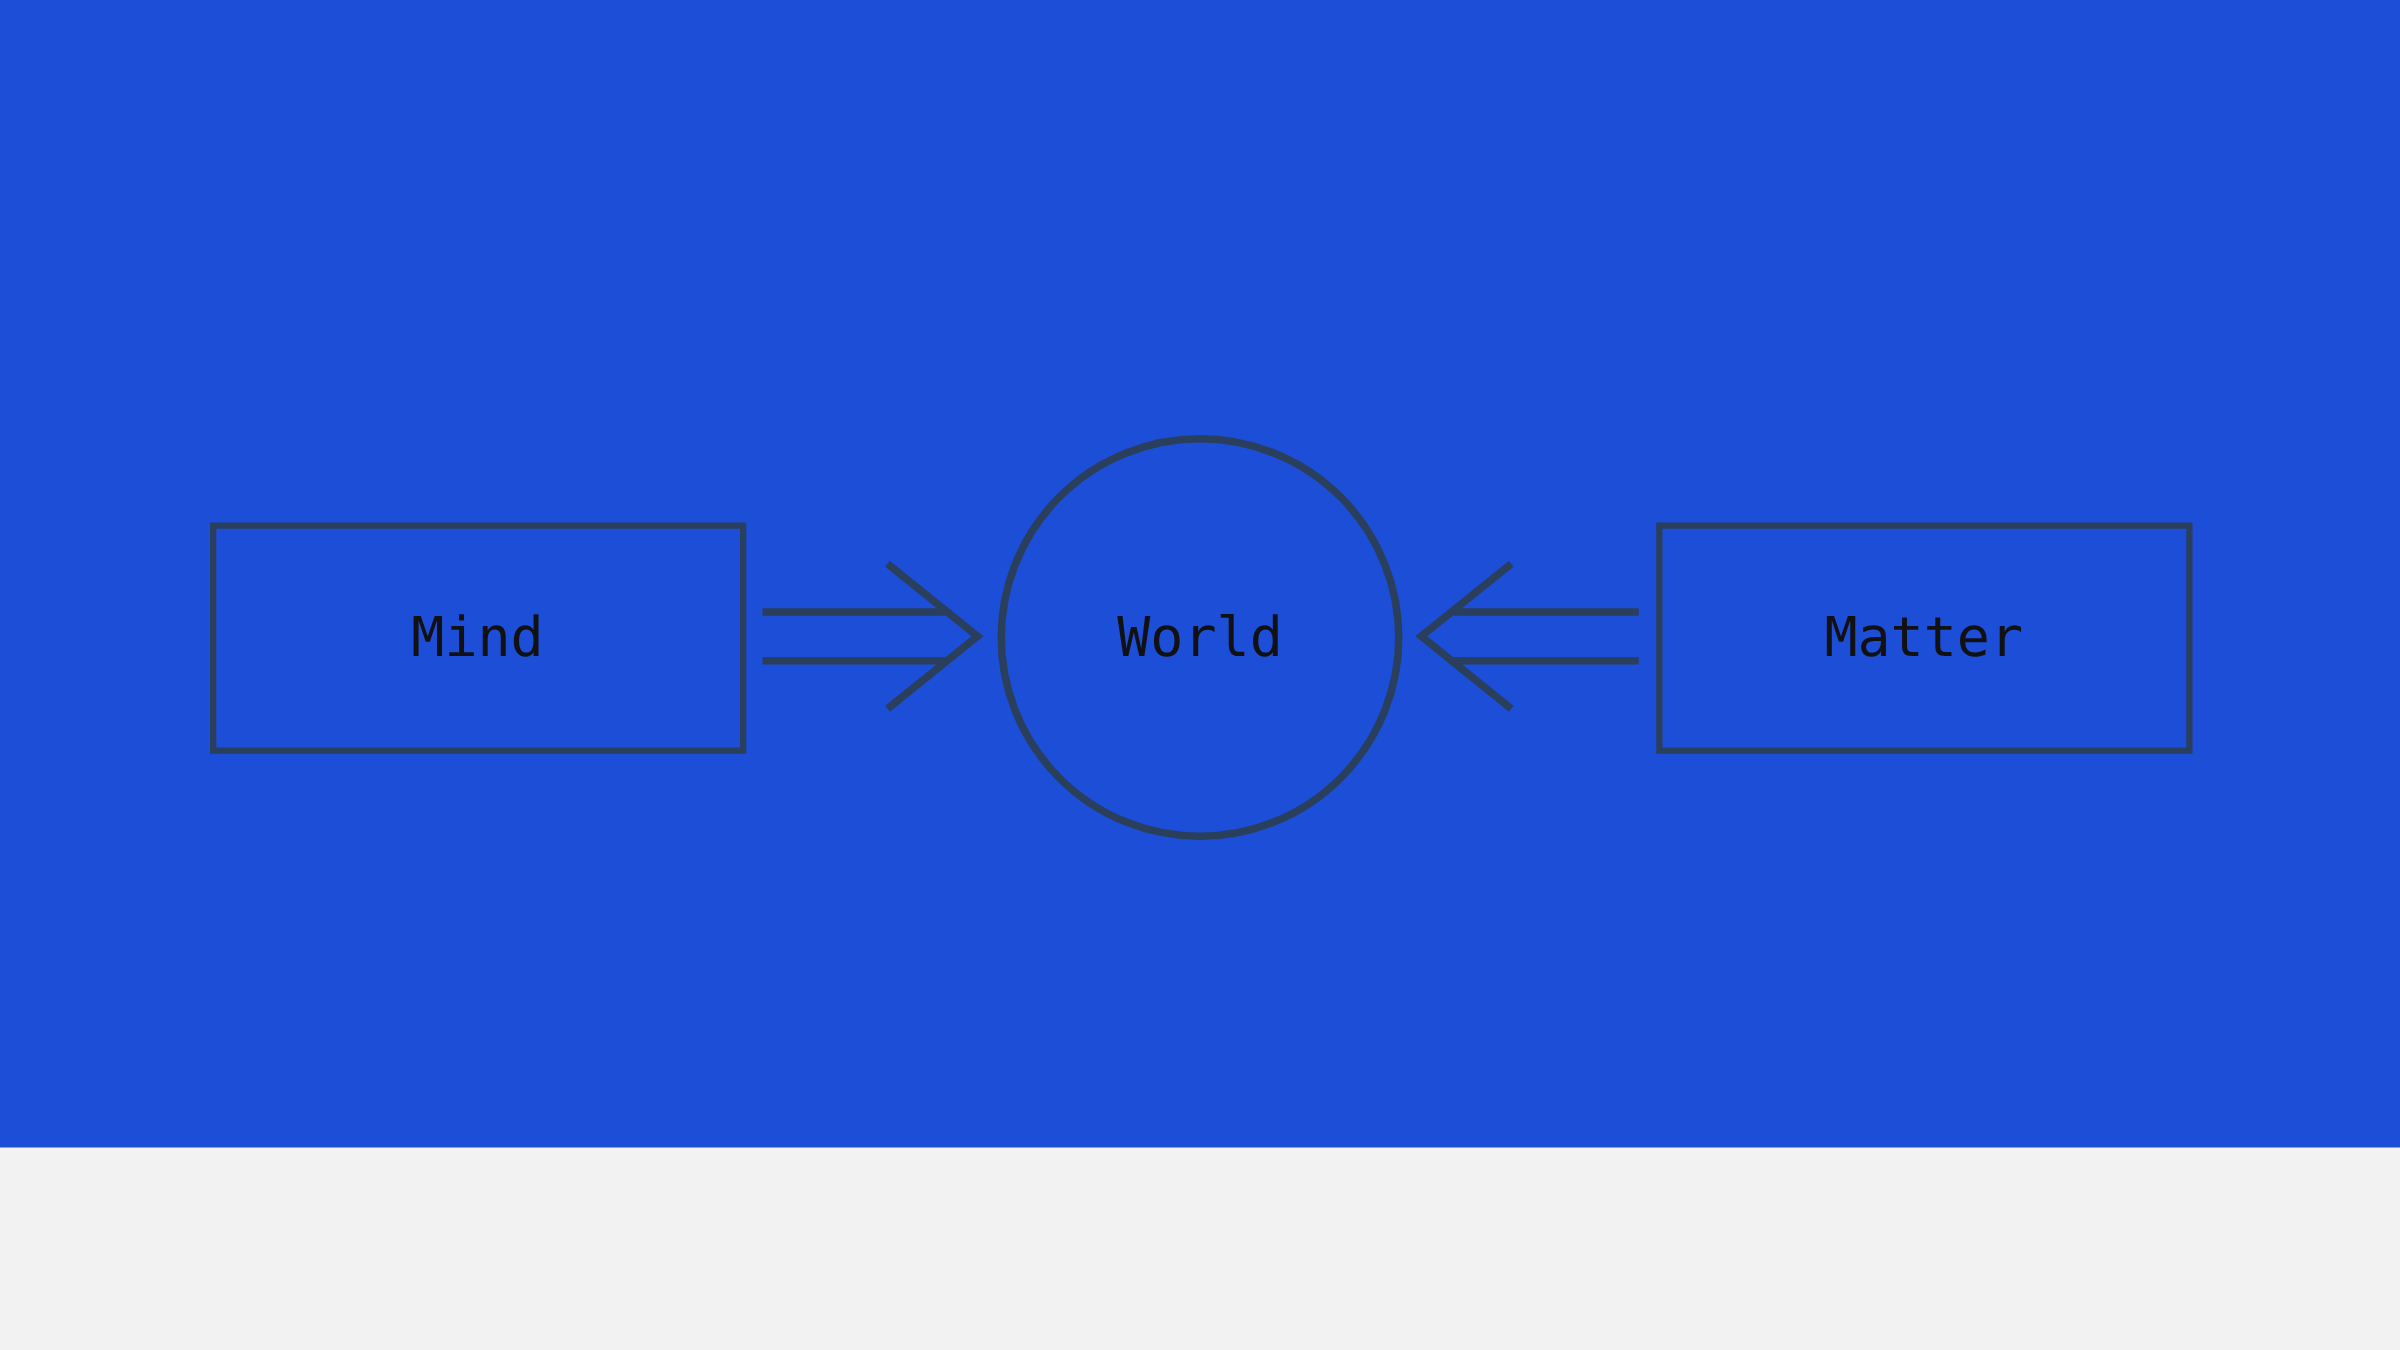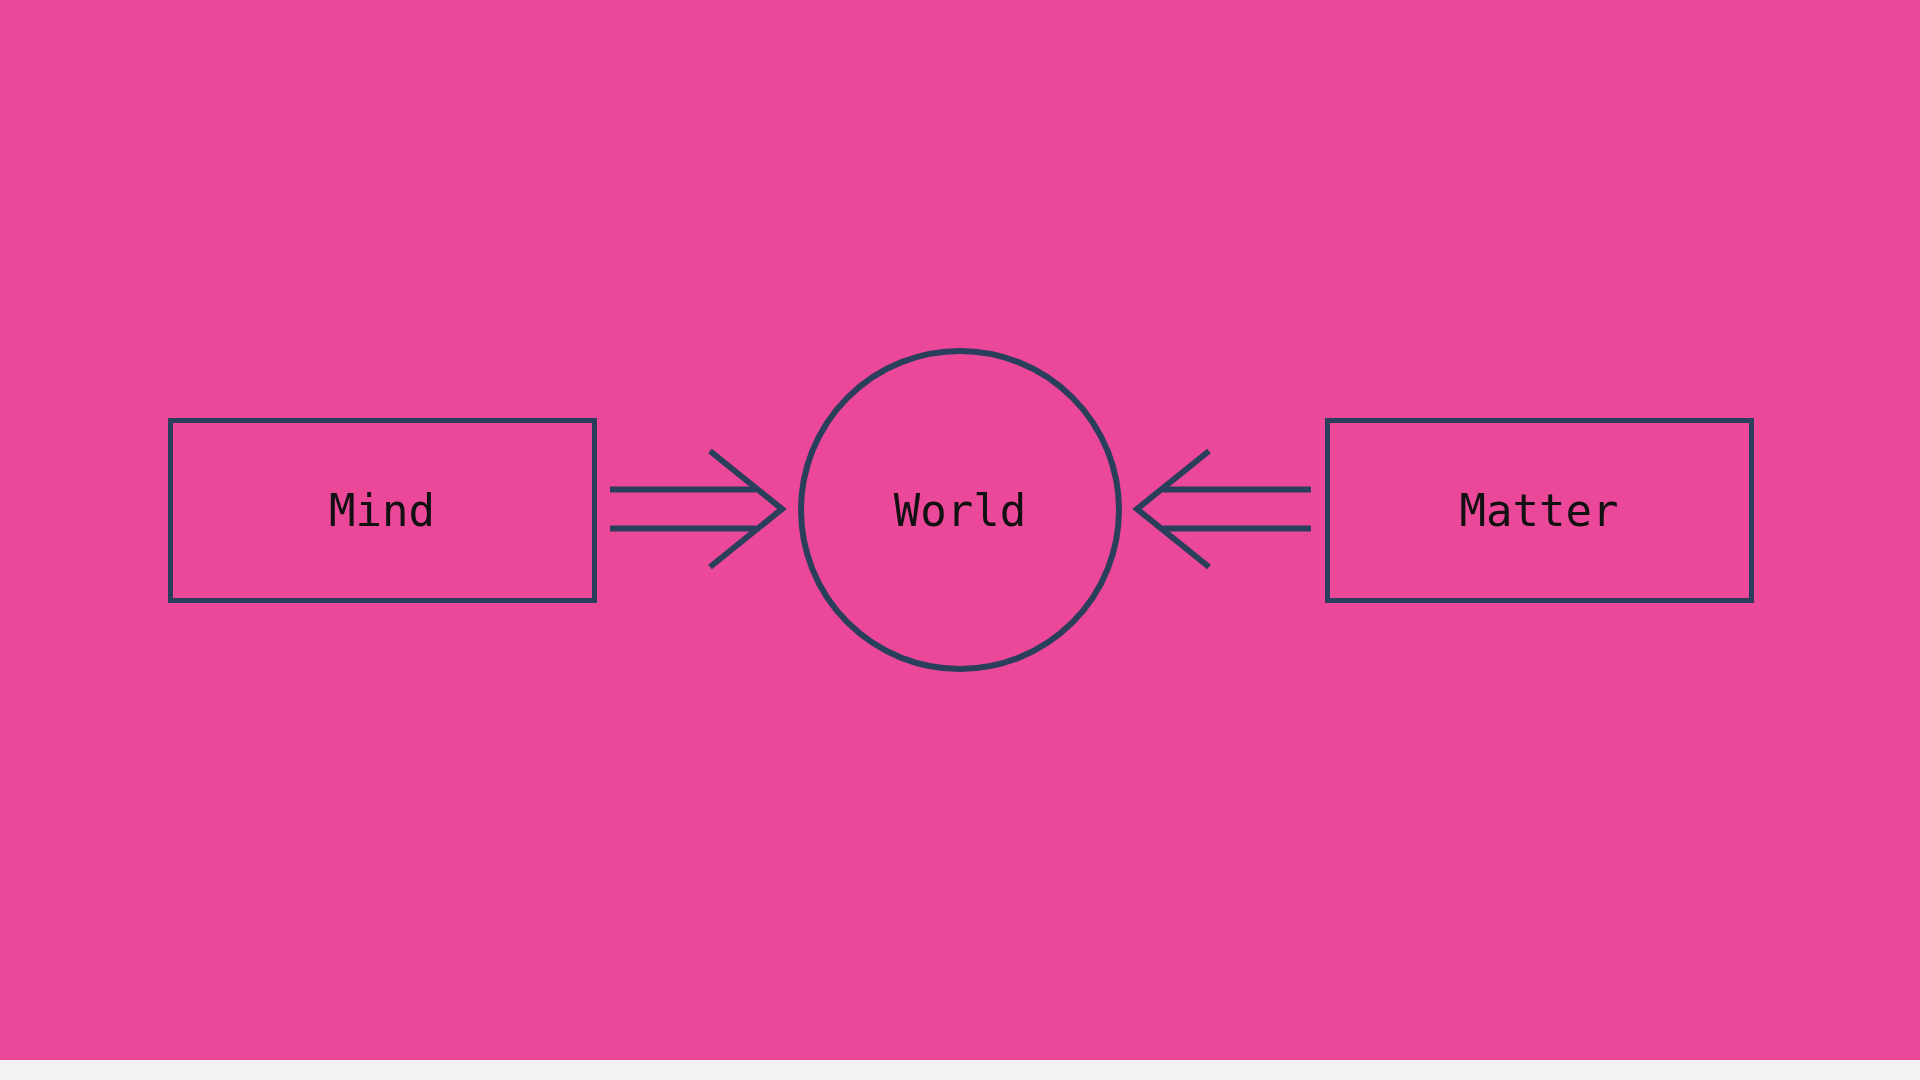--- a/index.html
+++ b/index.html
@@ -10,22 +10,22 @@
     height: 1080px;
     overflow: hidden;
   }
   body {
     background: #f1f2f1;
     font-family: "DejaVu Sans Mono", "Liberation Mono", monospace;
   }
   #diagram-canvas {
     position: relative;
     width: 1920px;
-    height: 1060px;
-    background: #ec4899;
+    height: 918px;
+    background: #1d4ed8;
   }
   #diagram-svg {
     position: absolute;
     top: 0;
     left: 0;
     width: 1920px;
     height: 1080px;
     display: block;
   }
   .node-label {

